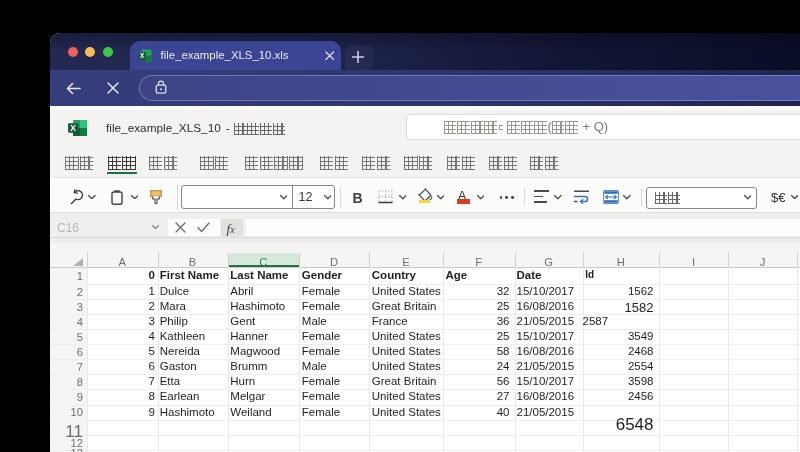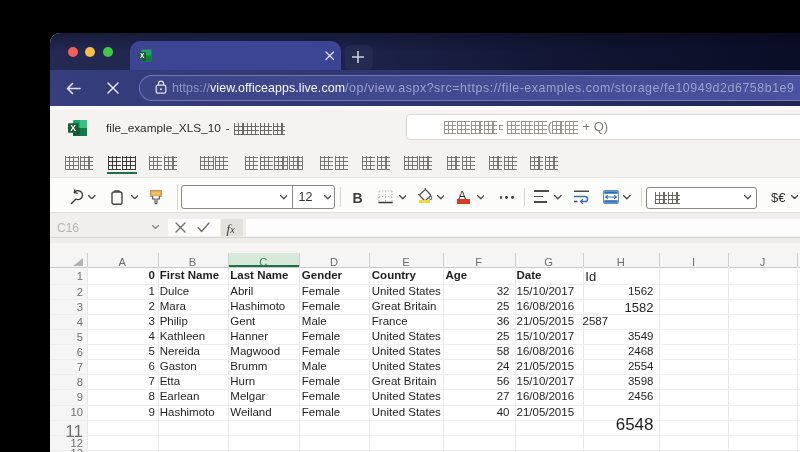--- a/index.html
+++ b/index.html
@@ -17,40 +17,40 @@
 <div class="abs" style="left:52.5px;top:14px;width:10px;height:10px;border-radius:50%;background:#3ec944"></div>
 <div class="abs" style="left:294.5px;top:12px;width:28.5px;height:25px;border-radius:6px;background:rgba(255,255,255,0.045)"></div>
 <div class="abs" style="left:80px;top:8px;width:211px;height:28.5px;background:#3c4494;border-radius:10px 10px 0 0"></div>
 <svg class="abs" style="left:87.5px;top:16px" width="14" height="13" viewBox="0 0 13 13">
 <rect x="3" y="0.5" width="10" height="12" rx="1" fill="#21a366"></rect>
 <rect x="3" y="6.5" width="5" height="6" fill="#185c37"></rect>
 <rect x="8" y="6.5" width="5" height="6" fill="#107c41"></rect>
 <rect x="0" y="3" width="7.5" height="7" rx="0.8" fill="#185c37"></rect>
 <text x="3.7" y="8.6" font-size="6.5" font-weight="bold" fill="#fff" font-family="Liberation Sans" text-anchor="middle">X</text>
 </svg>
+<div class="t" style="left:110.6px;top:16px;font-size:11.4px;color:#e9ebf7">file_example_XLS_10.xls</div>
 <svg class="abs" style="left:274.5px;top:18.3px" width="9.5" height="9.5" viewBox="0 0 10 10">
 <path d="M1 1 L9 9 M9 1 L1 9" stroke="#d9dcef" stroke-width="1.35" stroke-linecap="round"></path>
     </svg>
 <svg class="abs" style="left:302.4px;top:17.5px" width="12" height="12" viewBox="0 0 12 12">
 <path d="M6 0.5 V11.5 M0.5 6 H11.5" stroke="#c9cde2" stroke-width="1.6" stroke-linecap="round"></path>
     </svg>
 <div class="abs" style="left:0;top:36.5px;width:750px;height:36px;background:linear-gradient(90deg,#363e7d 0%,#2e356e 50%,#20264f 100%)"></div>
 <svg class="abs" style="left:16px;top:48.5px" width="15" height="13" viewBox="0 0 15 13">
 <path d="M14 6.5 H1.5 M6.5 1.5 L1.5 6.5 L6.5 11.5" fill="none" stroke="#e2e5f3" stroke-width="1.6" stroke-linecap="round" stroke-linejoin="round"></path>
     </svg>
 <svg class="abs" style="left:56.5px;top:48.5px" width="12" height="12" viewBox="0 0 12 12">
 <path d="M1 1 L11 11 M11 1 L1 11" stroke="#e2e5f3" stroke-width="1.5" stroke-linecap="round"></path>
     </svg>
 <div class="abs" style="left:88.5px;top:41.5px;width:700px;height:26px;border-radius:13px;background:linear-gradient(90deg,#3c4485,#4b53a0);border:1px solid rgba(160,166,215,0.5)"></div>
 <svg class="abs" style="left:104.5px;top:46.5px" width="12" height="14" viewBox="0 0 12 14">
 <rect x="1.2" y="5.2" width="9.6" height="8" rx="1.6" fill="none" stroke="#dde0f2" stroke-width="1.3"></rect>
 <path d="M3.5 5 V3.6 A2.5 2.5 0 0 1 8.5 3.6 V5" fill="none" stroke="#dde0f2" stroke-width="1.3"></path>
 <circle cx="6" cy="9.2" r="1" fill="#dde0f2"></circle>
     </svg>
-<div class="t" style="left:122px;top:48px;font-size:12.4px;letter-spacing:0.1px;"><span style="color:#8f96c4">https://</span><span style="color:#f5f6fd">view.officeapps.live.com</span><span style="color:#9ba2cf;letter-spacing:0.55px">/op/view.aspx?src</span><span style="color:#9ba2cf;letter-spacing:0.55px">=https://file-examples.com/storage/fe10949d2d6758b1e9</span></div>
 <div class="abs" style="left:0;top:72.5px;width:750px;height:4px;background:#fbfaf9"></div>
 <svg class="abs" style="left:18px;top:86.5px" width="19" height="16" viewBox="0 0 19 16">
 <rect x="5" y="0" width="14" height="16" rx="1.2" fill="#21a366"></rect>
 <rect x="5" y="8" width="7" height="8" fill="#185c37"></rect>
 <rect x="12" y="8" width="7" height="8" fill="#107c41"></rect>
 <rect x="12" y="0" width="7" height="8" fill="#33c481"></rect>
 <rect x="0" y="3.2" width="10.5" height="9.6" rx="1" fill="#185c37"></rect>
 <text x="5.2" y="10.9" font-size="8.6" font-weight="bold" fill="#fff" font-family="Liberation Sans" text-anchor="middle">X</text>
 </svg>
 <div class="t" style="left:56px;top:88px;font-size:11.8px;color:#2d2c2b;line-height:14px">file_example_XLS_10<span style="margin:0 4.5px 0 5px">-</span><span class="cj" style="width:12.4px;height:12.4px;--c:#6a6968;margin-right:0.4px;"></span><span class="cj" style="width:12.4px;height:12.4px;--c:#6a6968;margin-right:0.4px;"></span><span class="cj" style="width:12.4px;height:12.4px;--c:#6a6968;margin-right:0.4px;"></span><span class="cj" style="width:12.4px;height:12.4px;--c:#6a6968;margin-right:0.4px;"></span></div>
@@ -240,21 +240,21 @@
 <div class="t" style="left:0;top:373.495px;width:33px;text-align:right;font-size:11.2px;color:#6f6f6f">10</div>
 <div class="t" style="left:0;top:388.56499999999994px;width:33px;text-align:right;font-size:17px;color:#6f6f6f">11</div>
 <div class="t" style="left:0;top:403.635px;width:33px;text-align:right;font-size:11.2px;color:#6f6f6f">12</div>
 <div class="t" style="left:37px;top:236.1px;width:68px;text-align:right;font-size:11.5px;color:#1f1f1f;font-weight:bold;">0</div>
 <div class="t" style="left:109.7px;top:236.1px;font-size:11.5px;color:#1f1f1f;font-weight:bold;">First Name</div>
 <div class="t" style="left:180.3px;top:236.1px;font-size:11.5px;color:#1f1f1f;font-weight:bold;">Last Name</div>
 <div class="t" style="left:251.8px;top:236.1px;font-size:11.5px;color:#1f1f1f;font-weight:bold;">Gender</div>
 <div class="t" style="left:321.8px;top:236.1px;width:69px;overflow:hidden;font-size:11.5px;color:#1f1f1f;font-weight:bold;">Country</div>
 <div class="t" style="left:395.5px;top:236.1px;font-size:11.5px;color:#1f1f1f;font-weight:bold;">Age</div>
 <div class="t" style="left:466.5px;top:236.1px;font-size:11.5px;color:#1f1f1f;font-weight:bold;">Date</div>
-<div class="t" style="left:535.3px;top:236.1px;font-size:13px;color:#1f1f1f;font-weight:normal;">Id</div>
+<div class="t" style="left:535.3px;top:236.1px;font-size:10px;color:#1f1f1f;font-weight:bold;">Id</div>
 <div class="t" style="left:37px;top:251.98499999999996px;width:68px;text-align:right;font-size:11.5px;color:#1f1f1f;">1</div>
 <div class="t" style="left:109.7px;top:251.98499999999996px;font-size:11.5px;color:#1f1f1f;">Dulce</div>
 <div class="t" style="left:180.3px;top:251.98499999999996px;font-size:11.5px;color:#1f1f1f;">Abril</div>
 <div class="t" style="left:251.8px;top:251.98499999999996px;font-size:11.5px;color:#1f1f1f;">Female</div>
 <div class="t" style="left:321.8px;top:251.98499999999996px;width:69px;overflow:hidden;font-size:11.5px;color:#1f1f1f;">United States</div>
 <div class="t" style="left:393px;top:251.98499999999996px;width:66.5px;text-align:right;font-size:11.5px;color:#1f1f1f;">32</div>
 <div class="t" style="left:466.5px;top:251.98499999999996px;font-size:11.5px;color:#1f1f1f;">15/10/2017</div>
 <div class="t" style="left:532.5px;top:251.98499999999996px;width:71px;text-align:right;font-size:11.5px;color:#1f1f1f;">1562</div>
 <div class="t" style="left:37px;top:267.055px;width:68px;text-align:right;font-size:11.5px;color:#1f1f1f;">2</div>
 <div class="t" style="left:109.7px;top:267.055px;font-size:11.5px;color:#1f1f1f;">Mara</div>

